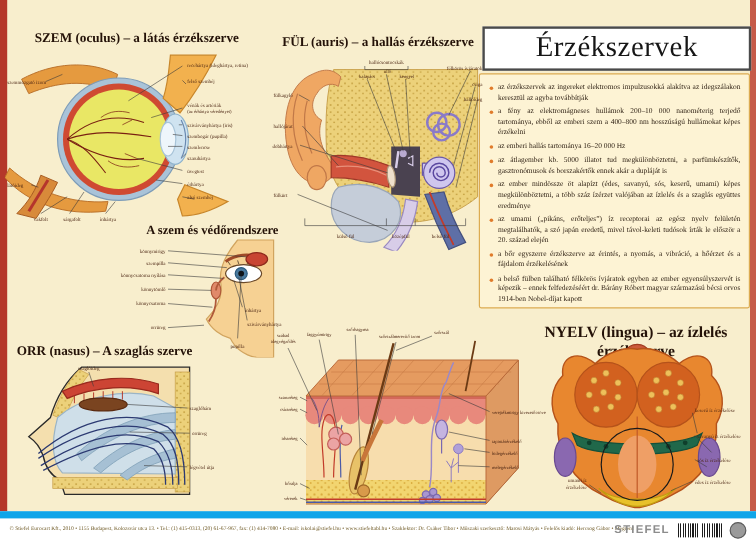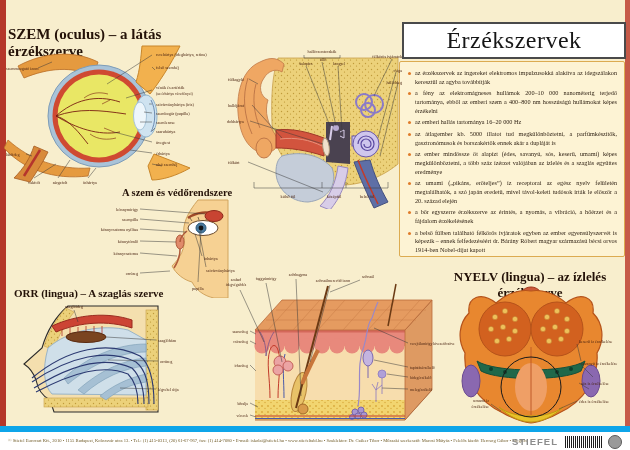--- a/index.html
+++ b/index.html
@@ -2,21 +2,21 @@
 <html><head>
 <meta charset="utf-8">
 <style>
   html,body{margin:0;padding:0;}
   #poster{position:relative;width:630px;height:450px;background:#f8eecd;overflow:hidden;
           font-family:"Liberation Serif","DejaVu Serif",serif;}
   .edge{position:absolute;top:0;height:432px;}
   #edge-left{left:0;width:6px;background:#b5372a;}
   #edge-right{right:0;width:5px;background:#c65a48;}
   .sec-title{position:absolute;font-weight:bold;color:#241208;margin:0;}
-  #t-eye{left:8px;top:26px;width:212px;font-size:15px;}
+  #t-eye{left:8px;top:26px;width:212px;text-align:center;font-size:11px;}
   #t-ear{left:226px;top:29px;width:178px;text-align:center;font-size:11px;}
   #t-prot{left:92px;top:187px;width:170px;text-align:center;font-size:10.5px;}
   #t-nose{left:14px;top:287px;width:180px;text-align:left;font-size:11px;}
   #t-skin{left:222px;top:257px;width:210px;text-align:center;font-size:11px;}
   #t-tongue{left:430px;top:269px;width:200px;text-align:center;font-size:13px;}
   .dia{position:absolute;}
   #d-eye{left:4px;top:42px;}
   #d-ear{left:226px;top:44px;}
   #d-prot{left:92px;top:198px;}
   #d-nose{left:8px;top:300px;}
@@ -70,22 +70,23 @@
       <li>az emberi hallás tartománya 16–20 000 Hz</li>
       <li>az átlagember kb. 5000 illatot tud megkülönböztetni, a parfümkészítők, gasztronómusok és borszakértők ennek akár a dupláját is</li>
       <li>az ember mindössze öt alapízt (édes, savanyú, sós, keserű, umami) képes megkülönböztetni, a több száz ízérzet valójában az ízlelés és a szaglás együttes eredménye</li>
       <li>az umami („pikáns, erőteljes”) íz receptorai az egész nyelv felületén megtalálhatók, a szó japán eredetű, mivel távol-keleti tudósok írták le először a 20. század elején</li>
       <li>a bőr egyszerre érzékszerve az érintés, a nyomás, a vibráció, a hőérzet és a fájdalom érzékelésének</li>
       <li>a belső fülben található félkörös ívjáratok egyben az ember egyensúlyszervét is képezik – ennek felfedezéséért dr. Bárány Róbert magyar származású bécsi orvos 1914-ben Nobel-díjat kapott</li>
     </ul>
   </div>
 
   <h2 id="t-eye" class="sec-title">SZEM (oculus) – a látás érzékszerve</h2>
+  <h2 id="t-ear" class="sec-title">FÜL (auris) – a hallás érzékszerve</h2>
   <h2 id="t-prot" class="sec-title">A szem és védőrendszere</h2>
-  <h2 id="t-nose" class="sec-title">ORR (lingua) – A szaglás szerve</h2>
+  <h2 id="t-nose" class="sec-title">ORR (nasus) – A szaglás szerve</h2>
   <h2 id="t-tongue" class="sec-title">NYELV (lingua) – az ízlelés érzékszerve</h2>
 
   <svg id="d-eye" class="dia" width="218" height="146" viewBox="0 0 218 146">
     <path d="M14,24 C40,10 70,8 94,20 L90,34 C68,24 44,26 20,36 Z" fill="#e59a3f" stroke="#b96f28" stroke-width=".8"></path>
     <path d="M4,98 C26,118 55,128 86,126 L84,134 C50,138 20,128 0,106 Z" fill="#e59a3f" stroke="#b96f28" stroke-width=".8"></path>
     <path d="M30,104 C26,116 20,126 10,136 L26,140 C34,128 40,118 44,110 Z" fill="#d88a3a" stroke="#a55a20" stroke-width=".8"></path>
     <line x1="36" y1="108" x2="20" y2="134" stroke="#b5352c" stroke-width="2.5"></line>
     <g>
       <circle cx="95" cy="74" r="51" fill="#a9c3d8" stroke="#7d9cb8"></circle>
       <circle cx="95" cy="74" r="46.5" fill="#cf4a32"></circle>

